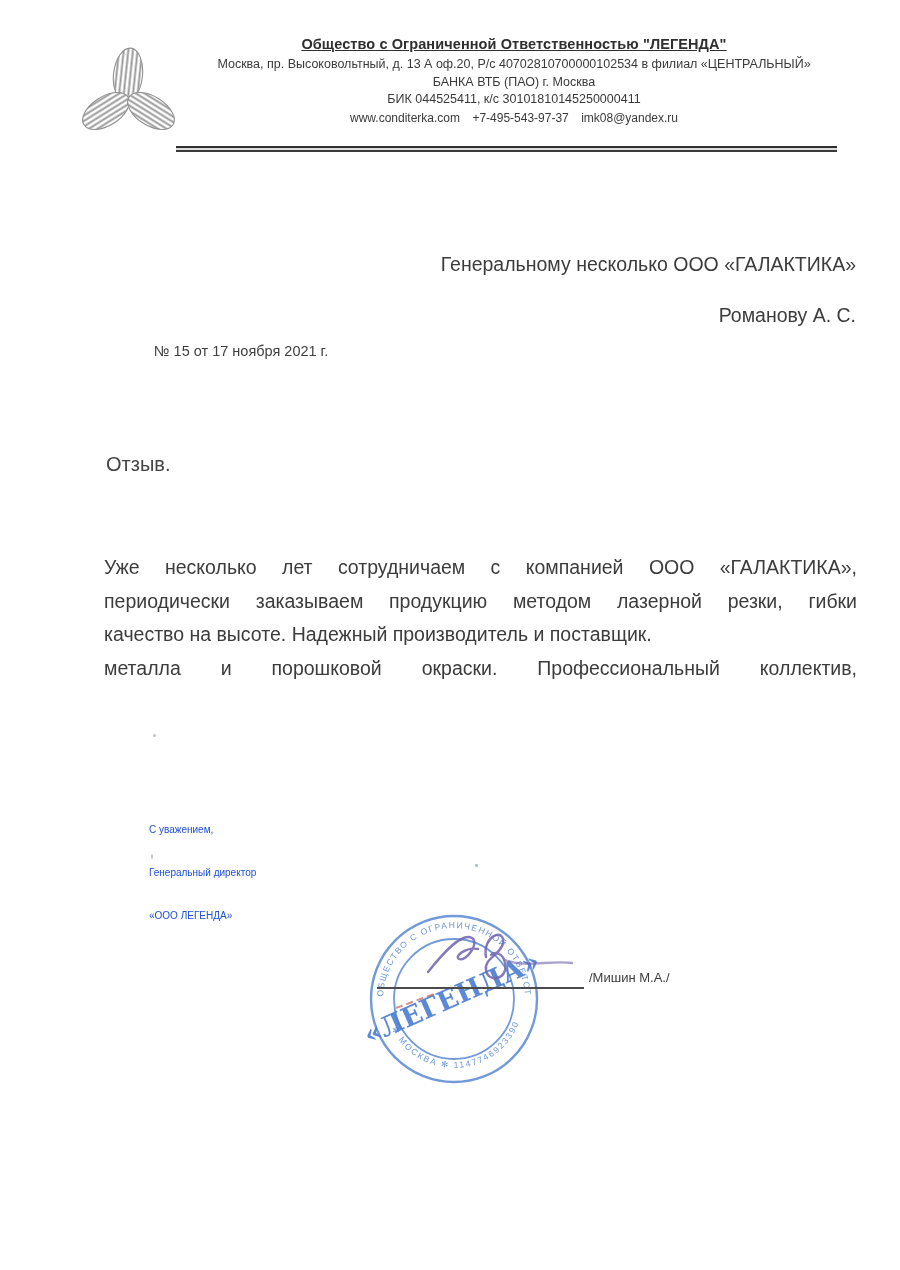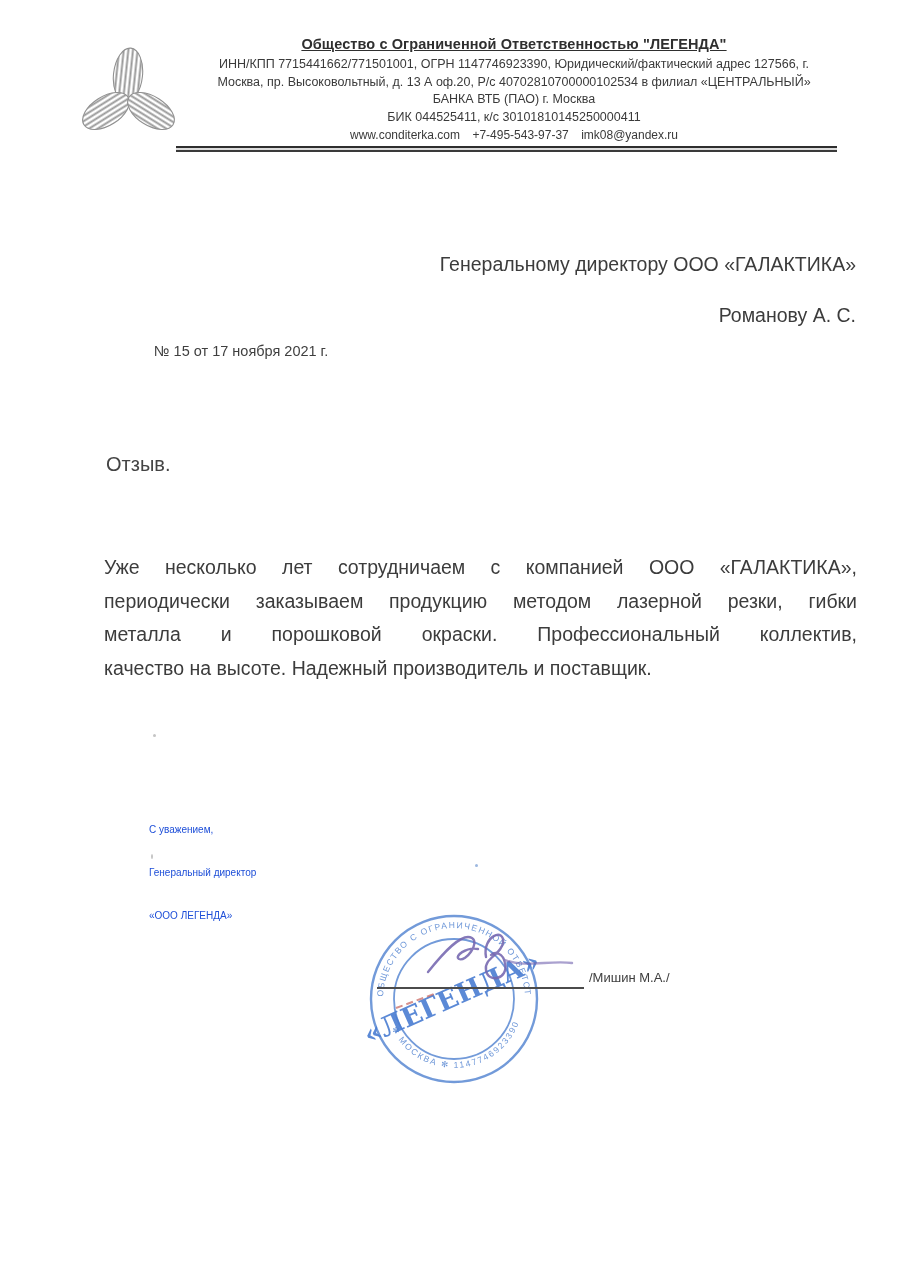--- a/index.html
+++ b/index.html
@@ -93,47 +93,46 @@
     </defs>
     <g stroke="#878787" stroke-width="1.1" opacity="0.92">
       <ellipse cx="46" cy="28" rx="14.5" ry="27" fill="url(#leafStripes)" transform="rotate(6 46 28)"></ellipse>
       <ellipse cx="24" cy="64" rx="14.5" ry="26" fill="url(#leafStripes)" transform="rotate(58 24 64)"></ellipse>
       <ellipse cx="69" cy="64" rx="14.5" ry="26" fill="url(#leafStripes)" transform="rotate(-58 69 64)"></ellipse>
     </g>
   </svg>
 
   <div class="header-text">
     <div class="company-title">Общество с Ограниченной Ответственностью "ЛЕГЕНДА"</div>
-    <div class="info-line">ИНН/КПП 7715441662/771501001, ОГРН 1147746923390, Юридический/фактический адрес 127566, г.</div>
     <div class="info-line">Москва, пр. Высоковольтный, д. 13 А оф.20, Р/с 40702810700000102534 в филиал «ЦЕНТРАЛЬНЫЙ»</div>
     <div class="info-line">БАНКА  ВТБ (ПАО) г. Москва</div>
     <div class="info-line">БИК 044525411, к/с 30101810145250000411</div>
     <div class="contact-line">
       <span class="gap">www.conditerka.com</span>
       <span class="gap">+7-495-543-97-37</span>
       <span>imk08@yandex.ru</span>
     </div>
   </div>
 
   <div class="divider"></div>
 
   <div class="addressee">
-    <div class="line1">Генеральному директору ООО «ГАЛАКТИКА»</div>
+    <div class="line1">Генеральному несколько ООО «ГАЛАКТИКА»</div>
     <div class="line2">Романову А. С.</div>
   </div>
 
   <div class="ref-line">№ 15 от 17 ноября 2021 г.</div>
 
   <div class="doc-title">Отзыв.</div>
 
   <div class="body-block">
     <div class="body-line">Уже несколько лет сотрудничаем с компанией ООО «ГАЛАКТИКА»,</div>
     <div class="body-line">периодически заказываем продукцию методом лазерной резки, гибки</div>
+    <div class="body-line last">качество на высоте. Надежный производитель и поставщик.</div>
     <div class="body-line">металла и порошковой окраски. Профессиональный коллектив,</div>
-    <div class="body-line last">качество на высоте. Надежный производитель и поставщик.</div>
   </div>
 
   <div class="closing">
     <div>С уважением,</div>
     <div>Генеральный директор</div>
     <div>«ООО ЛЕГЕНДА»</div>
   </div>
 
   <svg class="stamp" width="176" height="176" viewBox="0 0 176 176">
     <defs>

